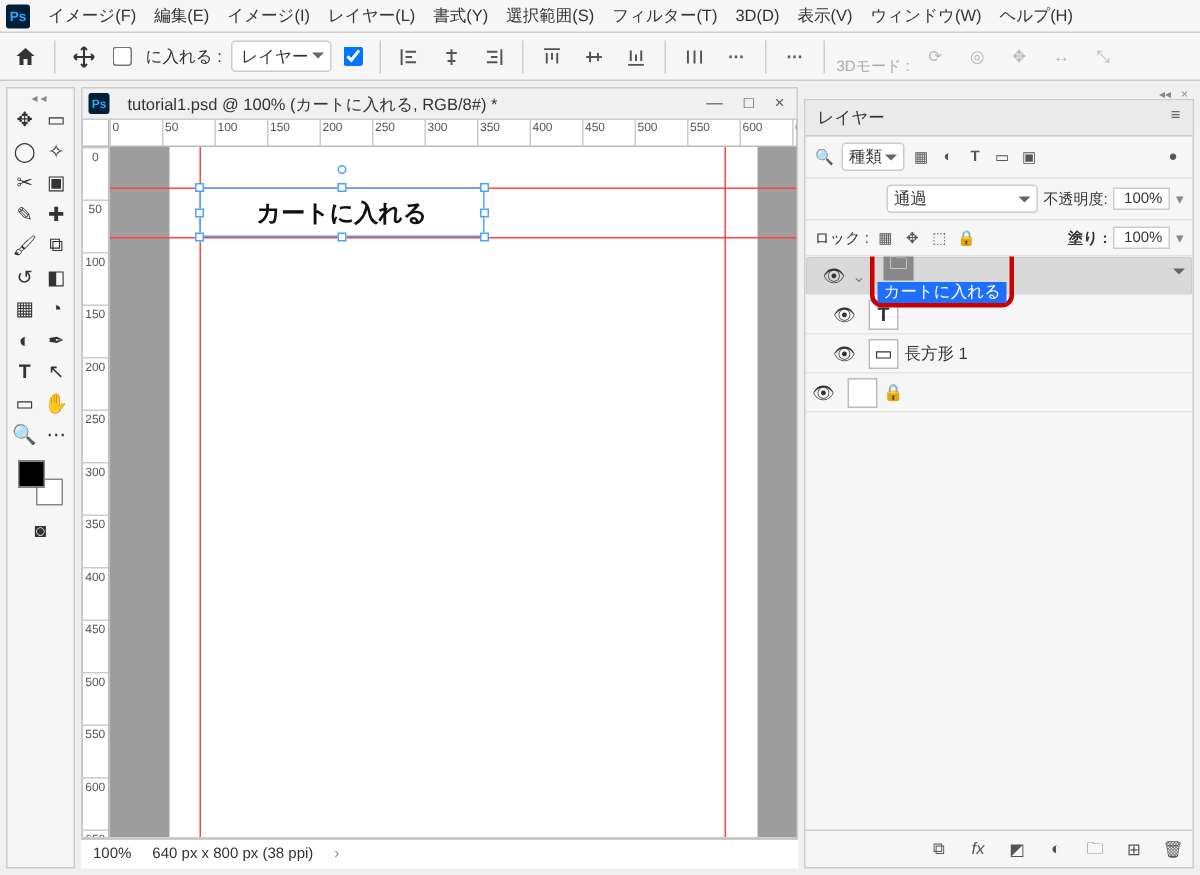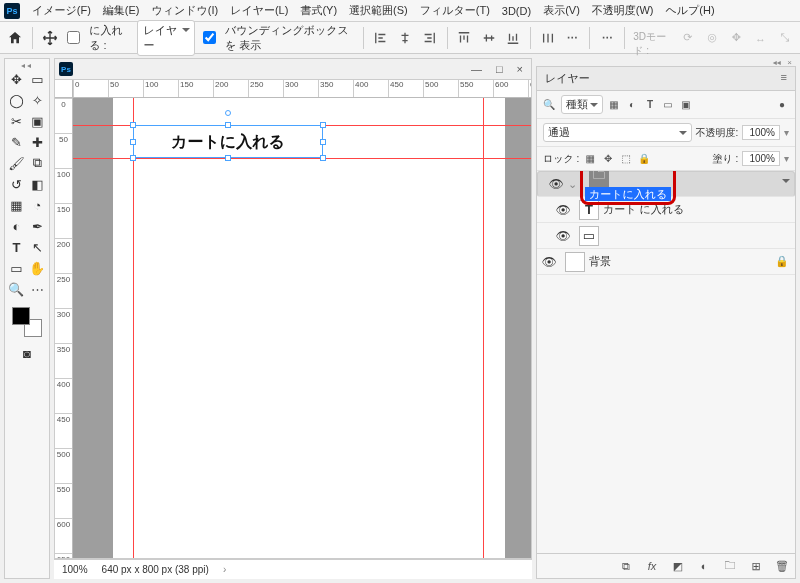--- a/index.html
+++ b/index.html
@@ -76,48 +76,47 @@
   .panel-foot { border-top:1px solid #ccc; padding:4px; display:flex; gap:8px; justify-content:flex-end; color:#555; }
   .foot-ic { width:18px; height:16px; display:flex; align-items:center; justify-content:center; cursor:pointer; }
 </style>
 </head>
 <body>
 
 <div class="menubar">
   <div class="ps-logo">Ps</div>
   <div class="menuitem">イメージ(F)</div>
   <div class="menuitem">編集(E)</div>
-  <div class="menuitem">ウィンドウ(I)</div>
+  <div class="menuitem">イメージ(I)</div>
   <div class="menuitem">レイヤー(L)</div>
   <div class="menuitem">書式(Y)</div>
   <div class="menuitem">選択範囲(S)</div>
   <div class="menuitem">フィルター(T)</div>
   <div class="menuitem">3D(D)</div>
   <div class="menuitem">表示(V)</div>
-  <div class="menuitem">不透明度(W)</div>
+  <div class="menuitem">ウィンドウ(W)</div>
   <div class="menuitem">ヘルプ(H)</div>
 </div>
 
 <div class="optbar">
   <div class="iconbtn">
     <svg viewBox="0 0 24 24" width="16" height="16" fill="#333">
         <path d="M12 3l9 8h-3v9h-4v-6H10v6H6v-9H3z"></path>
       </svg>
   </div>
   <div class="sep"></div>
   <div class="iconbtn">
     <svg viewBox="0 0 24 24" width="16" height="16" stroke="#333" fill="none" stroke-width="2">
         <path d="M12 2v20M2 12h20M12 2l-3 3M12 2l3 3M12 22l-3-3M12 22l3-3M2 12l3-3M2 12l3 3M22 12l-3-3M22 12l-3 3"></path>
       </svg>
   </div>
   <input type="checkbox" class="check" style="">
   <span>に入れる :</span>
   <div class="sel">レイヤー</div>
   <input type="checkbox" checked="" class="check" style="">
-  <span>バウンディングボックスを 表示</span>
   <div class="sep"></div>
   <div class="iconbtn">
       <svg viewBox="0 0 16 16" width="14" height="14" stroke="#555" stroke-width="1.5">
         <path d="M2 2v12M5 4h8M5 8h5M5 12h8"></path>
       </svg>
     </div>
   <div class="iconbtn">
       <svg viewBox="0 0 16 16" width="14" height="14" stroke="#555" stroke-width="1.5">
         <path d="M8 2v12M4 5h8M5 11h6"></path>
       </svg>
@@ -192,20 +191,21 @@
     <div class="swatches">
       <div class="sw-bg"></div>
       <div class="sw-fg"></div>
     </div>
     <div class="tool" style="margin-top:6px;">◙</div>
   </div>
 
   <div class="docarea">
     <div class="doctitle">
       <div class="ps-logo" style="width:14px;height:14px;font-size:8px;">Ps</div>
+      <span>tutorial1.psd @ 100% (カートに入れる, RGB/8#) *</span>
       <div class="wnd-btns">
         <span class="wnd-btn">—</span>
         <span class="wnd-btn">□</span>
         <span class="wnd-btn">×</span>
       </div>
     </div>
     <div class="docbody">
       <div class="ruler-corner"></div>
       <div class="ruler-h">
         <div class="t">0</div>
@@ -279,58 +279,57 @@
         <span class="mini">🔍</span>
         <div class="sel" style="padding:1px 14px 1px 4px;">種類</div>
         <span class="mini">▦</span>
         <span class="mini">◐</span>
         <span class="mini" style="font-weight:bold;">T</span>
         <span class="mini">▭</span>
         <span class="mini">▣</span>
         <span class="mini" style="margin-left:auto;">●</span>
       </div>
       <div class="panel-row">
-        <div class="sel" style="flex:1;padding:1px 14px 1px 4px;">通過</div>
+        <div class="sel" style="flex:1;padding:1px 14px 1px 4px;margin-left:48px;">通過</div>
         <span>不透明度:</span>
         <div class="num">100%</div>
         <span style="color:#888;">▾</span>
       </div>
       <div class="panel-row">
         <span>ロック :</span>
         <span class="mini">▦</span>
         <span class="mini">✥</span>
         <span class="mini">⬚</span>
         <span class="mini">🔒</span>
-        <span style="margin-left:auto;">塗り :</span>
+        <span style="margin-left:auto;font-weight:bold;">塗り :</span>
         <div class="num">100%</div>
         <span style="color:#888;">▾</span>
       </div>
 
       <div class="layers">
         <div class="layer sel">
           <div class="vis">👁</div>
           <div class="disc">⌄</div>
           <span class="red-callout">
             <div class="thumb folder">🗀</div>
             <span class="lname"><span class="lname-edit">カートに入れる</span></span>
           </span>
         </div>
         <div class="layer" style="padding-left:14px;">
           <div class="vis">👁</div>
           <div class="thumb" style="font-weight:bold;">T</div>
-          <span class="lname">カート に入れる</span>
         </div>
         <div class="layer" style="padding-left:14px;">
           <div class="vis">👁</div>
           <div class="thumb">▭</div>
+          <span class="lname">長方形 1</span>
         </div>
         <div class="layer">
           <div class="vis">👁</div>
           <div class="thumb"></div>
-          <span class="lname">背景</span>
           <span class="lock">🔒</span>
         </div>
       </div>
 
       <div class="panel-foot">
         <div class="foot-ic">⧉</div>
         <div class="foot-ic">
             <i>fx</i>
           </div>
         <div class="foot-ic">◩</div>

